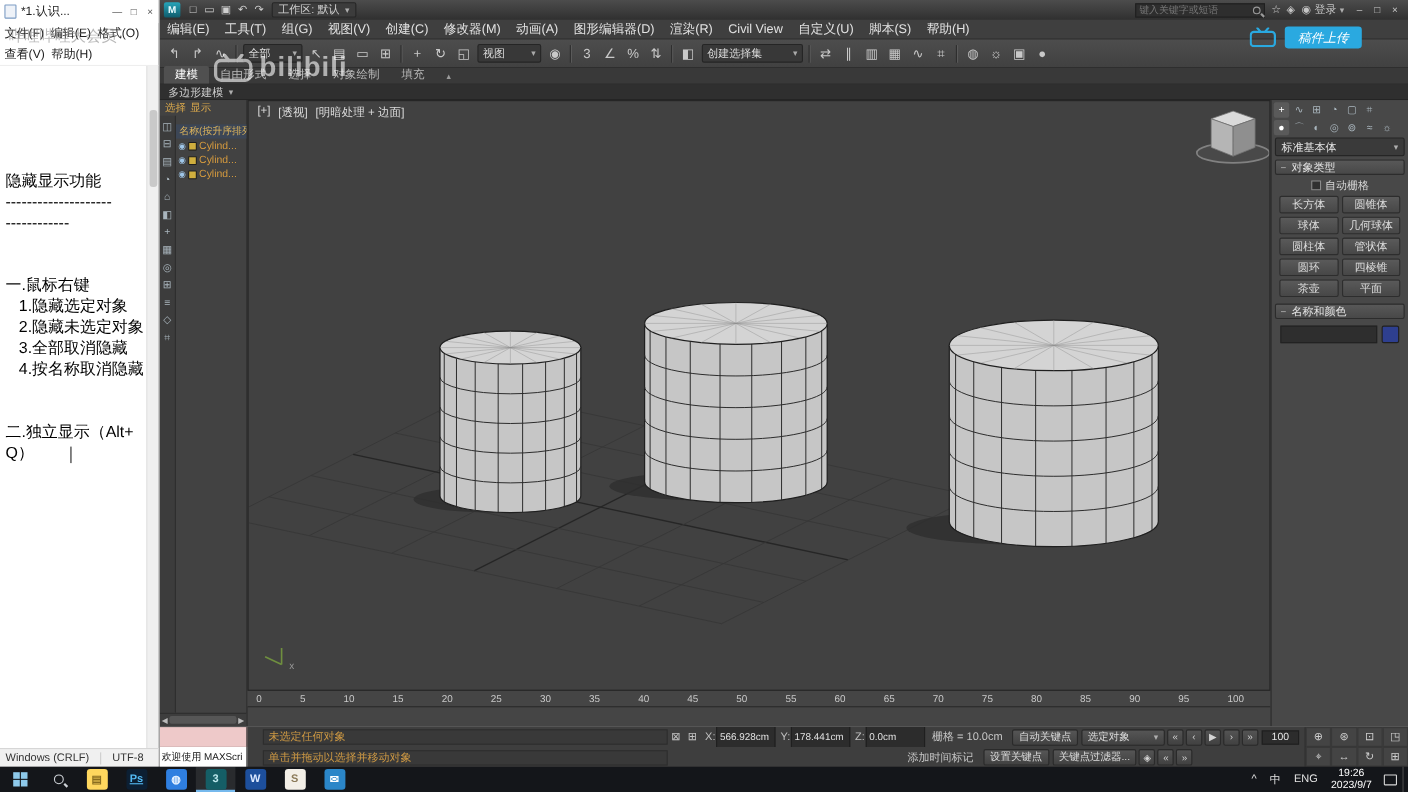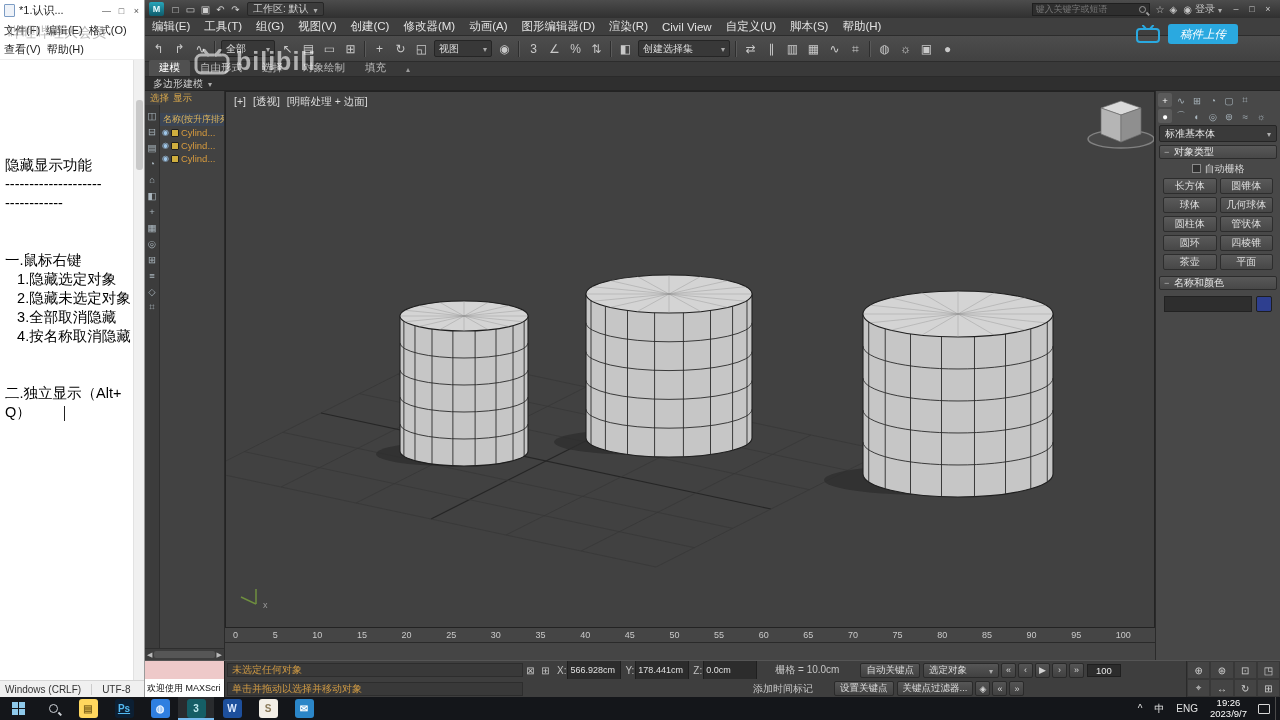--- a/index.html
+++ b/index.html
@@ -92,25 +92,25 @@
 .pbtn{height:16px;background:linear-gradient(#5a5a5a,#474747);border:1px solid #2d2d2d;border-radius:2px;color:#dedede;font-size:10px;display:flex;align-items:center;justify-content:center;white-space:nowrap;overflow:hidden}
 .p-name{display:flex;gap:4px;padding:4px 6px;align-items:center}
 .p-name input{flex:1;height:16px;background:#2e2e2e;border:1px solid #222;color:#ddd;font-size:10px;min-width:10px;outline:0}
 .swatch{width:16px;height:16px;border:1px solid #1f1f1f;border-radius:2px;flex:none}
 
 .mx-status{height:37px;background:#3e3e3e;border-top:1px solid #555;position:relative;padding-right:94px}
 .st-row{display:flex;align-items:center;overflow:hidden}
 .st-row.r1{height:18px}.st-row.r2{height:19px}
 .lst-top{width:80px;height:100%;background:#eec9c9;border-right:1px solid #1f1f1f;flex:none}
 .lst-bot{width:80px;height:100%;background:#fff;border-right:1px solid #1f1f1f;flex:none;display:flex;align-items:center;font-size:9px;color:#111;padding:0 2px;white-space:nowrap;overflow:hidden}
-.sfield{width:296px;height:14px;margin-left:2px;background:#393939;border:1px solid #2d2d2d;font-size:10px;color:#d09a43;display:flex;align-items:center;padding:0 4px;white-space:nowrap;overflow:hidden;flex:none}
+.sfield{width:368px;height:14px;margin-left:14px;background:#393939;border:1px solid #2d2d2d;font-size:10px;color:#d09a43;display:flex;align-items:center;padding:0 4px;white-space:nowrap;overflow:hidden;flex:none}
 .sico{width:15px;height:15px;display:flex;align-items:center;justify-content:center;font-size:10px;color:#c3c3c3;flex:none}
 .axlbl{font-size:10px;color:#c0c0c0;margin:0 1px 0 4px;flex:none}
 .axval{width:54px;height:13px;background:#2c2c2c;border:1px solid #1f1f1f;font-size:9px;color:#e0e0e0;display:flex;align-items:center;padding:16px 2px;flex:none;white-space:nowrap;overflow:hidden}
-.gridlbl{font-size:10px;color:#c6c6c6;margin:0 18px;white-space:nowrap;flex:none}
+.gridlbl{font-size:10px;color:#c6c6c6;margin:0 6px;white-space:nowrap;flex:none}
 .kbtn{height:15px;padding:0 5px;background:linear-gradient(#565656,#414141);border:1px solid #2a2a2a;border-radius:2px;font-size:9.5px;color:#dcdcdc;display:flex;align-items:center;white-space:nowrap;flex:none;margin-left:3px}
 .kdrop{width:76px;justify-content:space-between}
 .sbtn{width:15px;height:15px;background:linear-gradient(#545454,#414141);border:1px solid #2a2a2a;border-radius:2px;display:flex;align-items:center;justify-content:center;font-size:9px;color:#d4d4d4;margin-left:2px;flex:none}
 .frame-field{width:34px;height:13px;background:#2c2c2c;border:1px solid #1f1f1f;color:#e6e6e6;font-size:9.5px;display:flex;align-items:center;justify-content:center;margin-left:3px;flex:none}
 .tag-spacer{width:212px;flex:none}
 .navgrid{position:absolute;right:0;top:0;width:94px;height:100%;display:grid;grid-template-columns:repeat(4,1fr);grid-template-rows:1fr 1fr;background:#444;border-left:1px solid #2a2a2a}
 .navgrid .nbtn{display:flex;align-items:center;justify-content:center;font-size:10px;color:#cfcfcf;border:1px solid #383838}
 
 #taskbar{position:absolute;left:0;bottom:0;width:1280px;height:23px;background:#14161a;display:flex;align-items:center;z-index:40}
 .tk-start{width:36px;height:100%;display:flex;align-items:center;justify-content:center}

